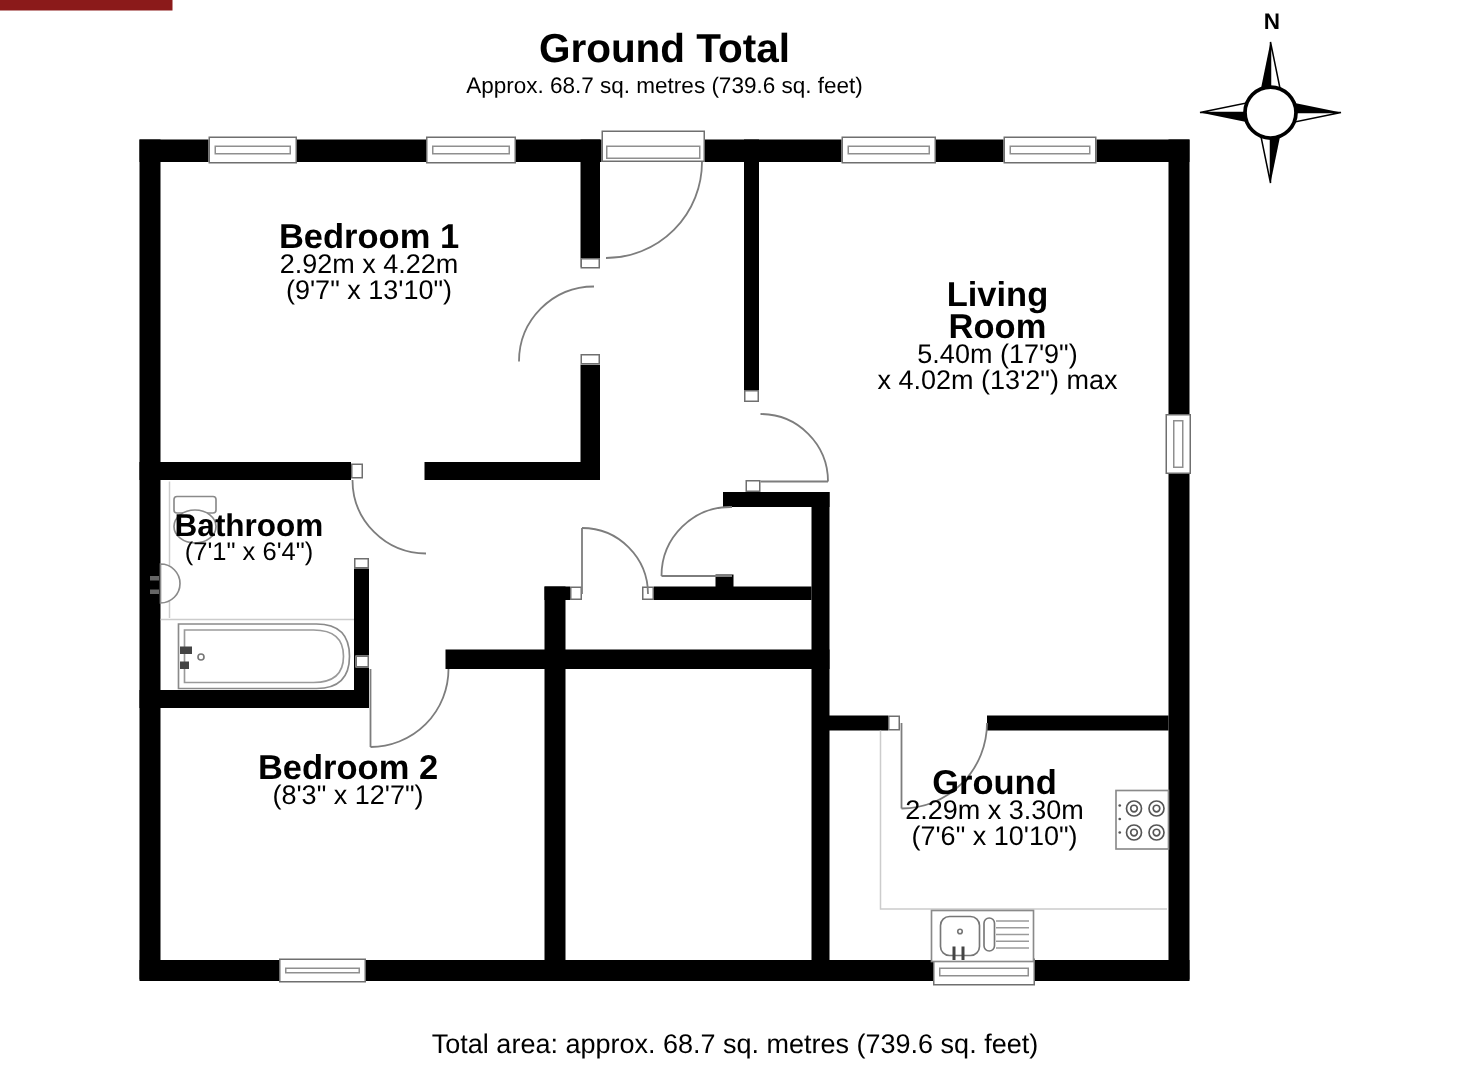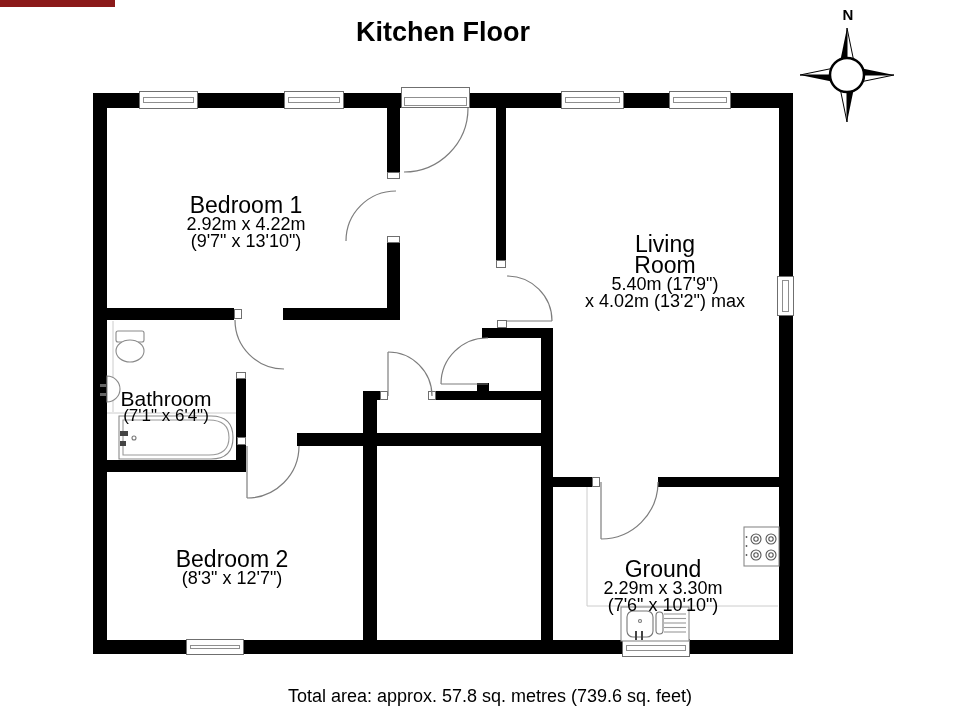--- a/index.html
+++ b/index.html
@@ -6,39 +6,40 @@
   #plan{position:relative;width:980px;height:712px;background:#fff;overflow:hidden;color:#000;}
   .w{position:absolute;background:#000;}
   .cap{position:absolute;background:#fff;border:1px solid #6f6f6f;box-sizing:border-box;}
   .win{position:absolute;background:#fff;border:1px solid #6f6f6f;box-sizing:border-box;}
   .win .pane{position:absolute;left:3px;right:3px;top:5px;bottom:5px;border:1px solid #8f8f8f;}
   .win.v .pane{left:4px;right:4px;top:3px;bottom:3px;}
   .ent{position:absolute;background:#fff;border:1px solid #6f6f6f;box-sizing:border-box;}
   .ent .pane{position:absolute;left:2px;right:2px;bottom:1px;height:7px;border:1px solid #8f8f8f;}
   svg.overlay{position:absolute;left:0;top:0;}
   .rlabel{position:absolute;width:220px;text-align:center;}
-  .rlabel .nm{font-size:23px;font-weight:normal;line-height:21px;margin-top:48px;}
+  .rlabel .nm{font-size:23px;font-weight:bold;line-height:21px;}
   .rlabel .dm{font-size:18px;line-height:17px;}
   .rlabel.sm .nm{font-size:21px;line-height:19px;}
   .rlabel.sm .dm{font-size:17px;line-height:16px;}
   .rlabel .two-line{display:block;width:110px;margin:0 auto;}
   .title{position:absolute;left:0;top:17px;width:886px;text-align:center;font-size:27px;font-weight:bold;line-height:30px;}
   .subtitle{position:absolute;left:0;top:49px;width:886px;text-align:center;font-size:15px;line-height:17px;}
   .footer{position:absolute;left:0;top:686px;width:980px;text-align:center;font-size:18px;line-height:20px;}
   .logo{position:absolute;left:0;top:0;width:115px;height:7px;background:#8b1a1a;}
   .north{position:absolute;left:838px;top:6px;width:20px;text-align:center;font-size:15px;font-weight:bold;}
 </style>
 </head>
 <body>
 
 <div id="plan">
 
   <div class="logo"></div>
 
-  <div class="title">Kitchen Floor</div>
+  <div class="title">Ground Total</div>
+  <div class="subtitle">Approx. 68.7 sq. metres (739.6 sq. feet)</div>
   <div class="north">N</div>
 
   <div class="w" style="left:93px;top:93px;width:309px;height:15px"></div>
   <div class="w" style="left:470px;top:93px;width:323px;height:15px"></div>
   <div class="w" style="left:93px;top:93px;width:14px;height:560px"></div>
   <div class="w" style="left:779px;top:93px;width:14px;height:560px"></div>
   <div class="w" style="left:93px;top:640px;width:700px;height:14px"></div>
   <div class="w" style="left:93px;top:308px;width:141px;height:12px"></div>
   <div class="w" style="left:283px;top:308px;width:117px;height:12px"></div>
   <div class="w" style="left:387px;top:93px;width:13px;height:85px"></div>
@@ -204,15 +205,15 @@
     <div class="nm">Bedroom 2</div>
     <div class="dm">(8'3" x 12'7")</div>
   </div>
 
   <div class="rlabel" style="left:553px;top:511px;">
     <div class="nm">Ground</div>
     <div class="dm">2.29m x 3.30m</div>
     <div class="dm">(7'6" x 10'10")</div>
   </div>
 
-  <div class="footer">Total area: approx. 57.8 sq. metres (739.6 sq. feet)</div>
+  <div class="footer">Total area: approx. 68.7 sq. metres (739.6 sq. feet)</div>
 
 </div>
 
 </body></html>

